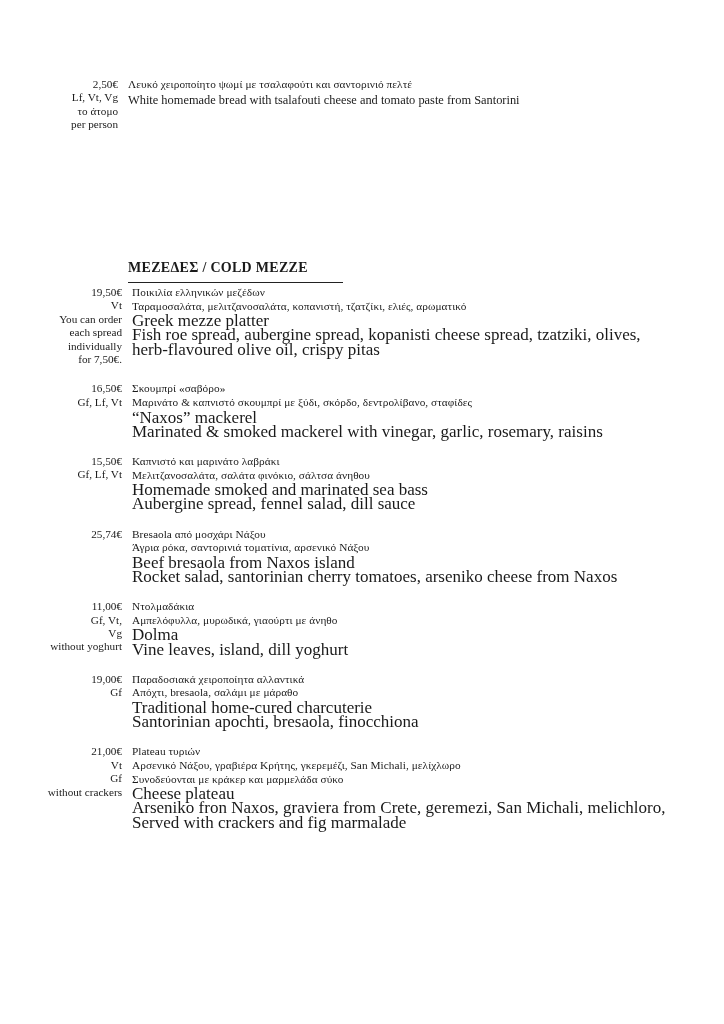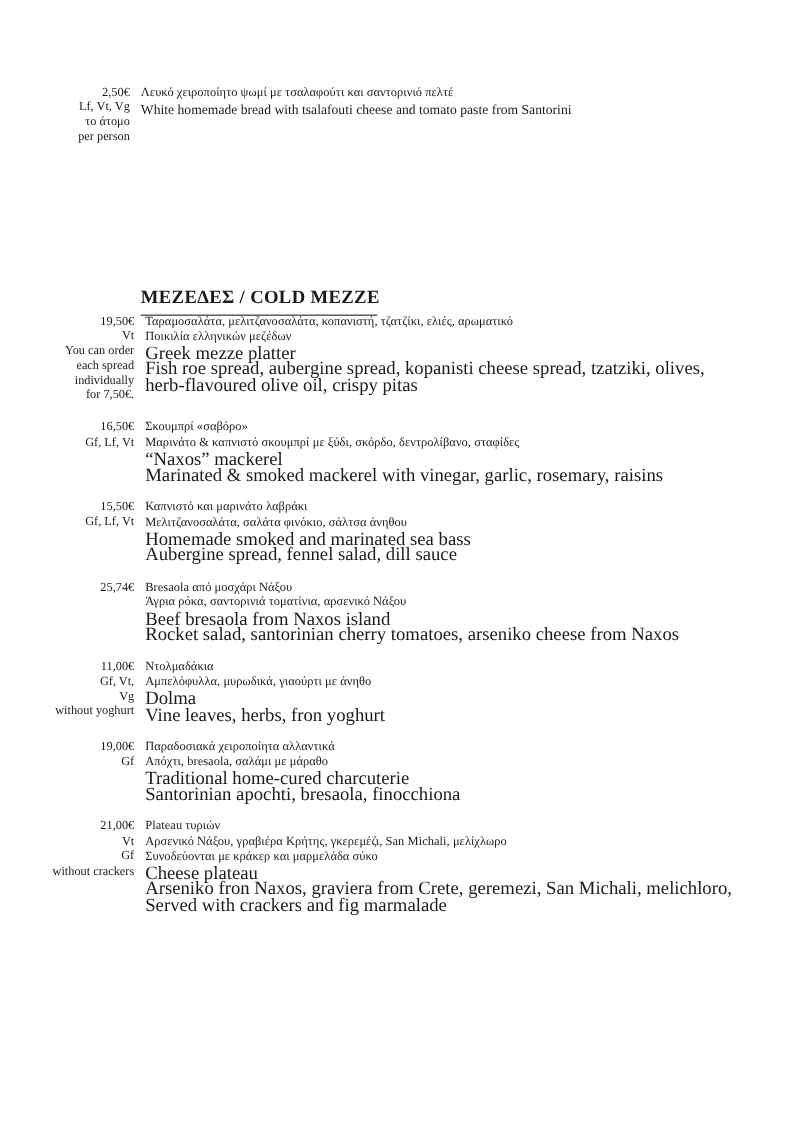--- a/index.html
+++ b/index.html
@@ -78,21 +78,21 @@
     width: 700px;
   }
   .section-head {
     display: flex;
   }
   .section-head .spacer {
     width: 128px;
     min-width: 128px;
   }
   .section-title {
-    font-size: 17px;
+    font-size: 14px;
     letter-spacing: 0.3px;
     font-weight: 600;
     padding-bottom: 4px;
   }
   .section-rule {
     border-bottom: 1px solid #222;
     width: 215px;
     margin-top: 2px;
   }
 
@@ -143,22 +143,22 @@
     <div class="item">
       <div class="price-col">
         <span class="p-line">19,50€</span>
         <span class="p-line">Vt</span>
         <span class="p-line">You can order</span>
         <span class="p-line">each spread</span>
         <span class="p-line">individually</span>
         <span class="p-line">for 7,50€.</span>
       </div>
       <div class="desc-col">
+        <div class="gr-line">Ποικιλία ελληνικών μεζέδων</div>
         <div class="gr-line">Ταραμοσαλάτα, μελιτζανοσαλάτα, κοπανιστή, τζατζίκι, ελιές, αρωματικό</div>
-        <div class="gr-line">Ποικιλία ελληνικών μεζέδων</div>
         <div class="en-block">
           <div class="en-line">Greek mezze platter</div>
           <div class="en-line">Fish roe spread, aubergine spread, kopanisti cheese spread, tzatziki, olives,</div>
           <div class="en-line">herb-flavoured olive oil, crispy pitas</div>
         </div>
       </div>
     </div>
 
     <div class="item gap-lg">
       <div class="price-col">
@@ -209,21 +209,21 @@
         <span class="p-line">11,00€</span>
         <span class="p-line">Gf, Vt,</span>
         <span class="p-line">Vg</span>
         <span class="p-line">without yoghurt</span>
       </div>
       <div class="desc-col">
         <div class="gr-line">Ντολμαδάκια</div>
         <div class="gr-line">Αμπελόφυλλα, μυρωδικά, γιαούρτι με άνηθο</div>
         <div class="en-block">
           <div class="en-line">Dolma</div>
-          <div class="en-line">Vine leaves, herbs, fron yoghurt</div>
+          <div class="en-line">Vine leaves, island, dill yoghurt</div>
         </div>
       </div>
     </div>
 
     <div class="item gap-lg">
       <div class="price-col">
         <span class="p-line">19,00€</span>
         <span class="p-line">Gf</span>
       </div>
       <div class="desc-col">

